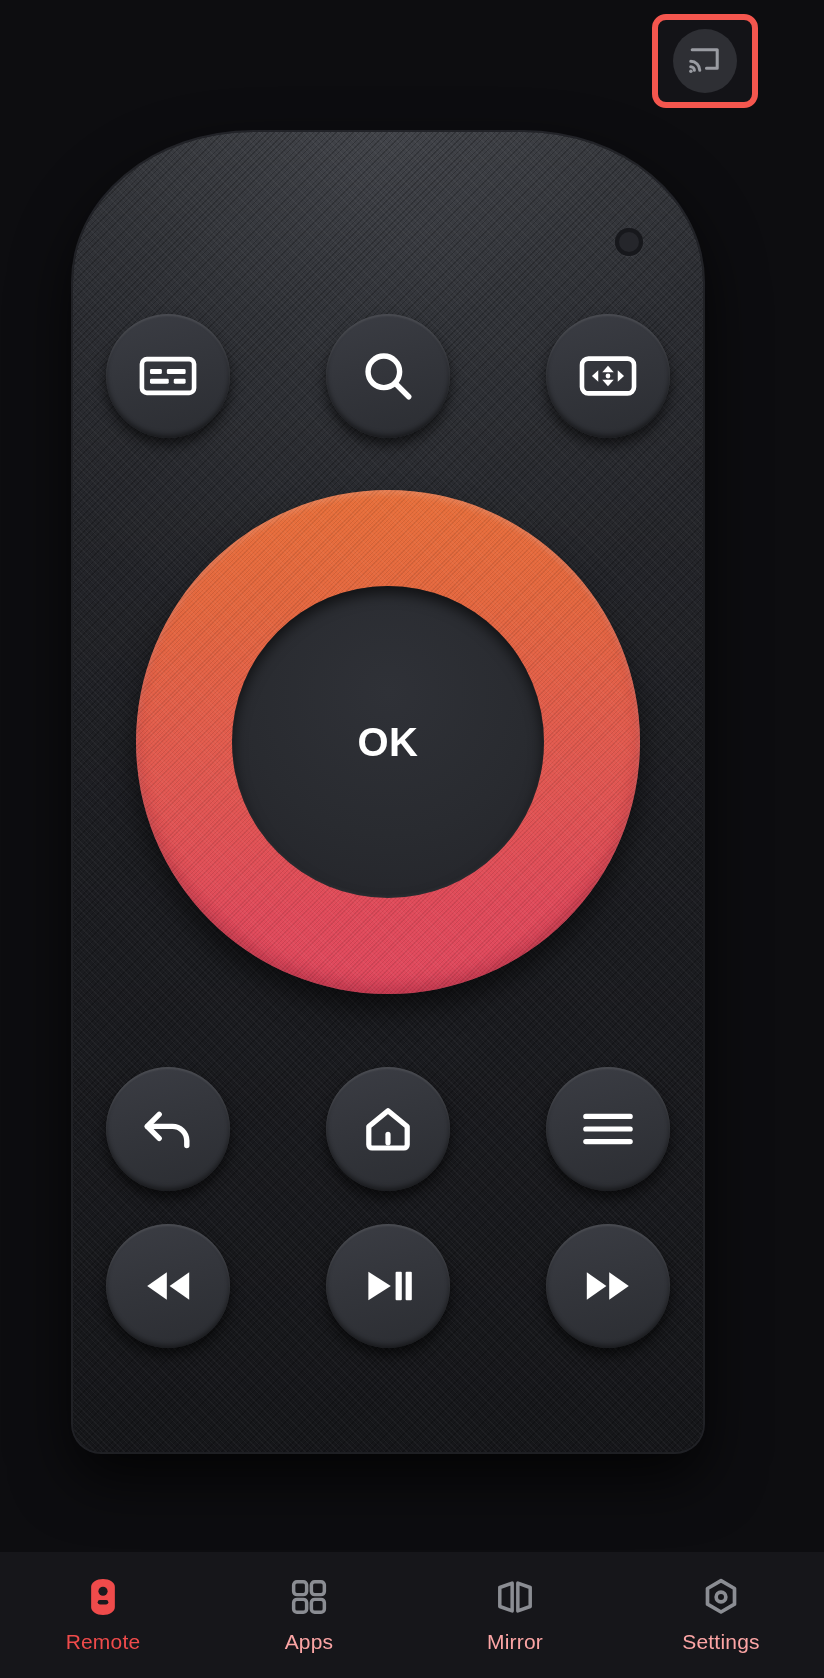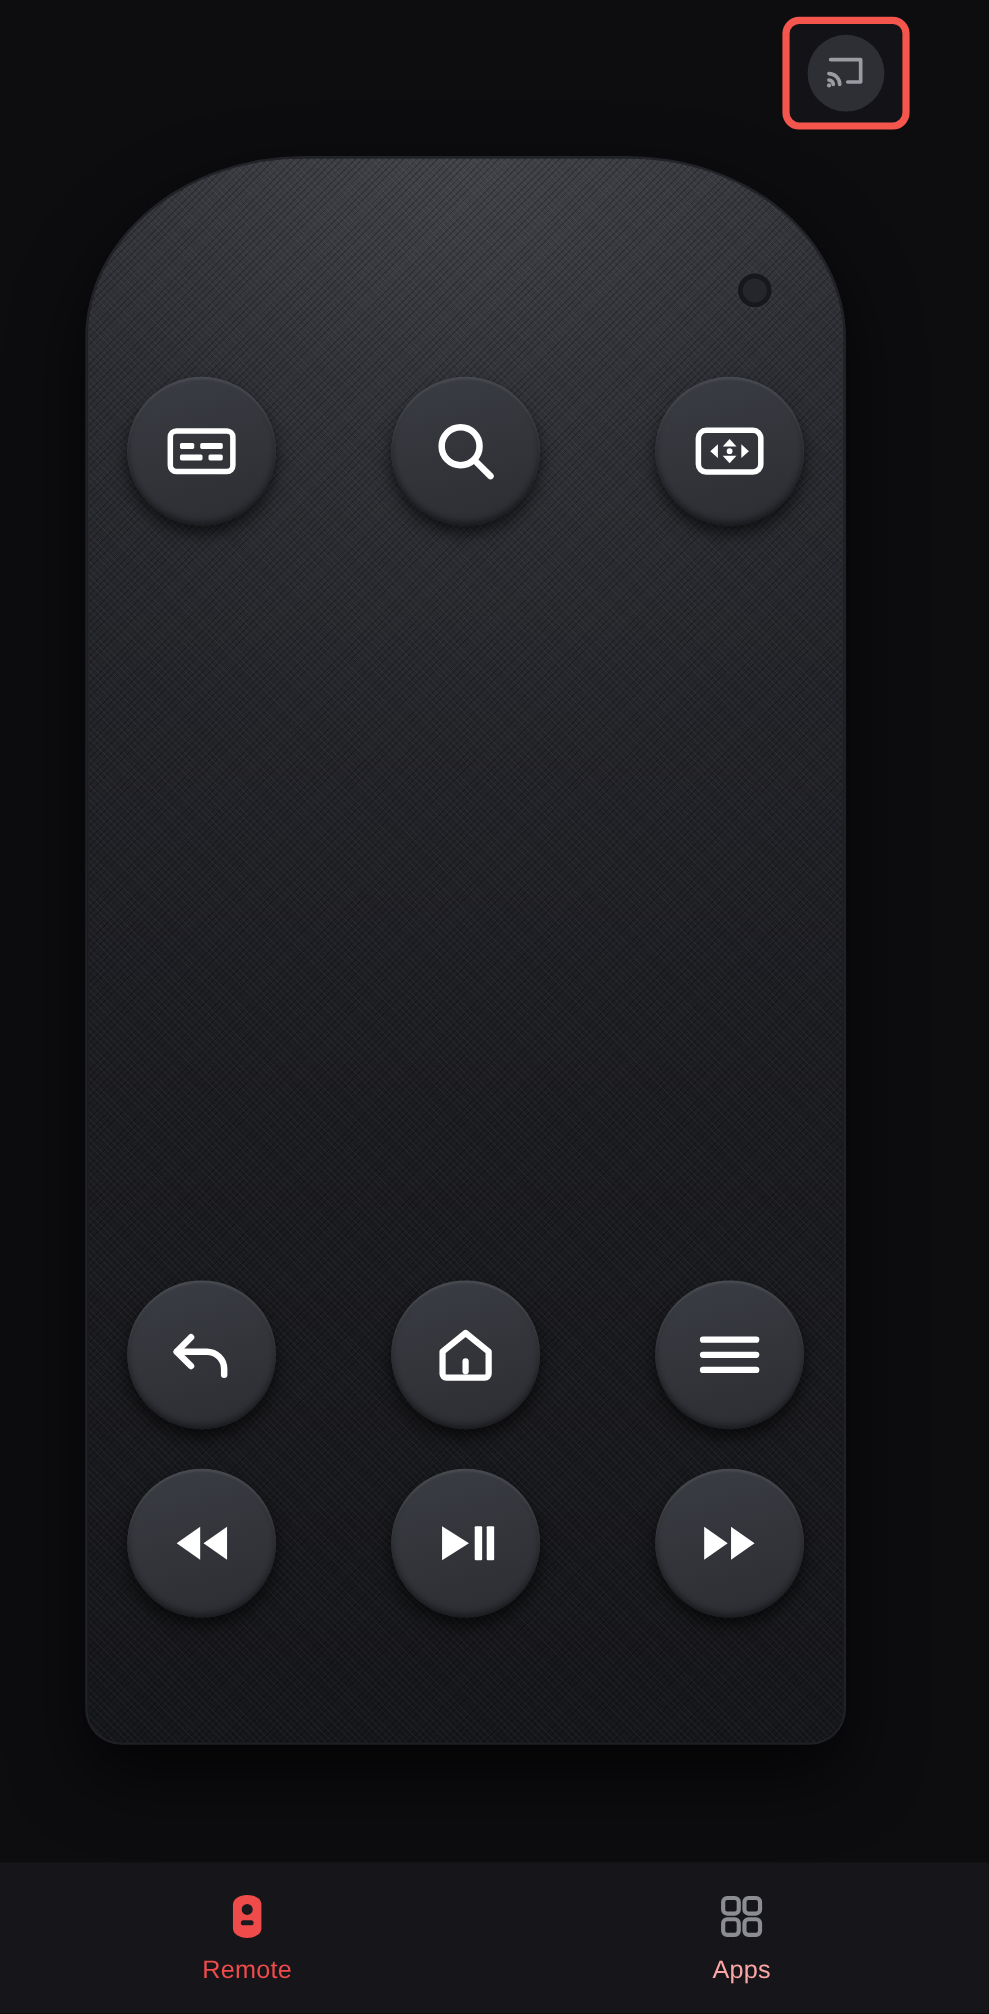--- a/index.html
+++ b/index.html
@@ -276,20 +276,25 @@
             <path d="M15 6.2l3 3.3h-6l3-3.3z" fill="#ffffff"></path>
             <path d="M15 16.8l-3-3.3h6l-3 3.3z" fill="#ffffff"></path>
             <path d="M6.6 11.5l3.3-3v6l-3.3-3z" fill="#ffffff"></path>
             <path d="M23.4 11.5l-3.3 3v-6l3.3 3z" fill="#ffffff"></path>
             <circle cx="15" cy="11.5" r="1.25" fill="#ffffff"></circle>
           </svg>
         </span>
       </div>
     </div>
 
+    <div class="dpad">
+      <div class="dpad-center">
+        <span class="ok-label">OK</span>
+      </div>
+    </div>
 
     <div class="btn-row row-nav">
 
       <div class="rbtn">
         <span class="icon">
           <svg width="56" height="50" viewBox="0 0 28 25" fill="none">
             <path d="M9.6 5.2L3.6 11.2l6 6" stroke="#ffffff" stroke-width="2.7" stroke-linecap="round" stroke-linejoin="round"></path>
             <path d="M3.8 11.2h12.4a7.2 7.2 0 0 1 7.2 7.2v2.4" stroke="#ffffff" stroke-width="2.7" stroke-linecap="round" stroke-linejoin="round"></path>
           </svg>
         </span>
@@ -363,17 +368,35 @@
         <svg width="38" height="38" viewBox="0 0 24 24" fill="none">
           <rect x="2.3" y="2.3" width="8.2" height="8.2" rx="2.1" stroke="#8b8d93" stroke-width="2.2"></rect>
           <rect x="13.5" y="2.3" width="8.2" height="8.2" rx="2.1" stroke="#8b8d93" stroke-width="2.2"></rect>
           <rect x="2.3" y="13.5" width="8.2" height="8.2" rx="2.1" stroke="#8b8d93" stroke-width="2.2"></rect>
           <rect x="13.5" y="13.5" width="8.2" height="8.2" rx="2.1" stroke="#8b8d93" stroke-width="2.2"></rect>
         </svg>
       </span>
       <span class="navlabel">Apps</span>
     </div>
 
-
-
+    <div class="navitem">
+      <span class="navicon">
+        <svg width="42" height="38" viewBox="0 0 26 24" fill="none">
+          <path d="M11.2 3.2L3.4 6.0v12.0l7.8 2.8V3.2z" stroke="#8b8d93" stroke-width="2.2" stroke-linejoin="round"></path>
+          <path d="M14.8 3.2l7.8 2.8v12.0l-7.8 2.8V3.2z" stroke="#8b8d93" stroke-width="2.2" stroke-linejoin="round"></path>
+        </svg>
+      </span>
+      <span class="navlabel">Mirror</span>
+    </div>
+
+
+    <div class="navitem">
+      <span class="navicon">
+        <svg width="40" height="40" viewBox="0 0 24 24" fill="none">
+          <path d="M12 2.2l8.1 4.7v9.4L12 21l-8.1-4.7V6.9L12 2.2z" stroke="#8b8d93" stroke-width="2.2" stroke-linejoin="round"></path>
+          <circle cx="12" cy="12" r="2.9" stroke="#8b8d93" stroke-width="2.2"></circle>
+        </svg>
+      </span>
+      <span class="navlabel">Settings</span>
+    </div>
   </div>
 
 </div>
 
 </body></html>

